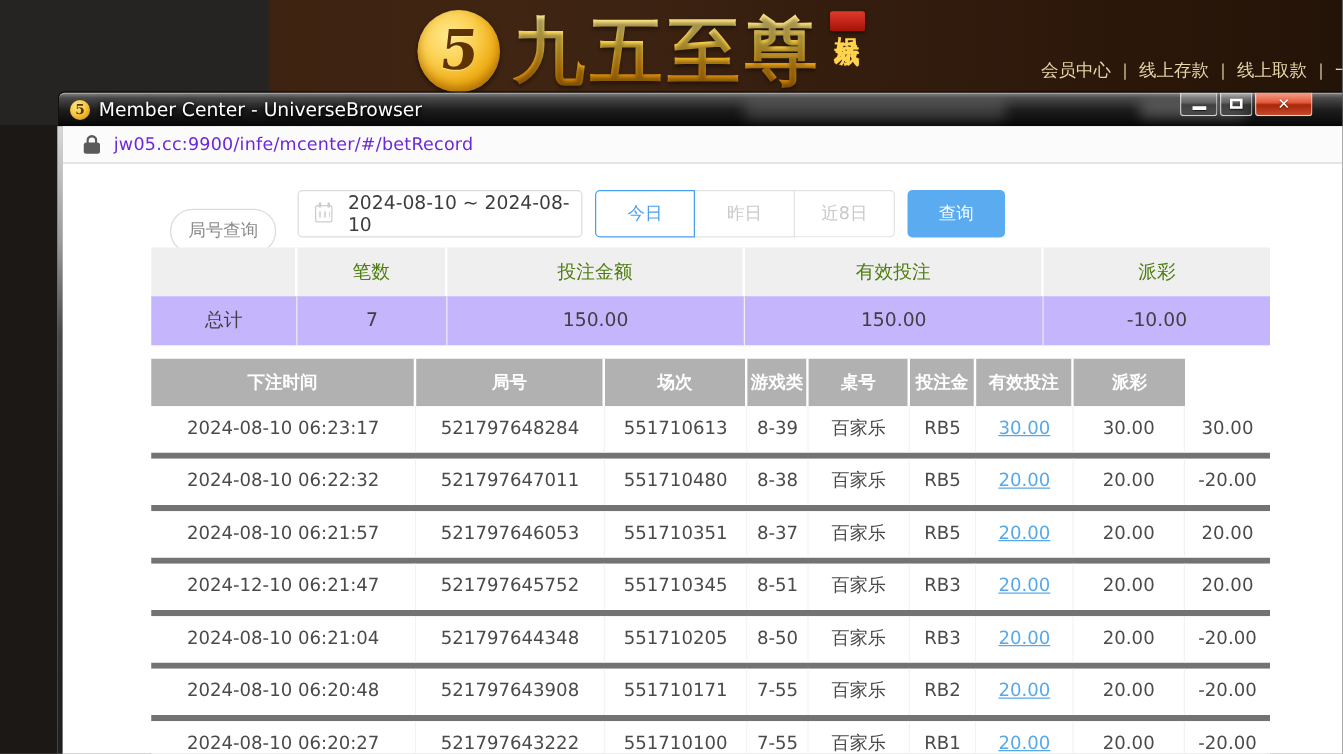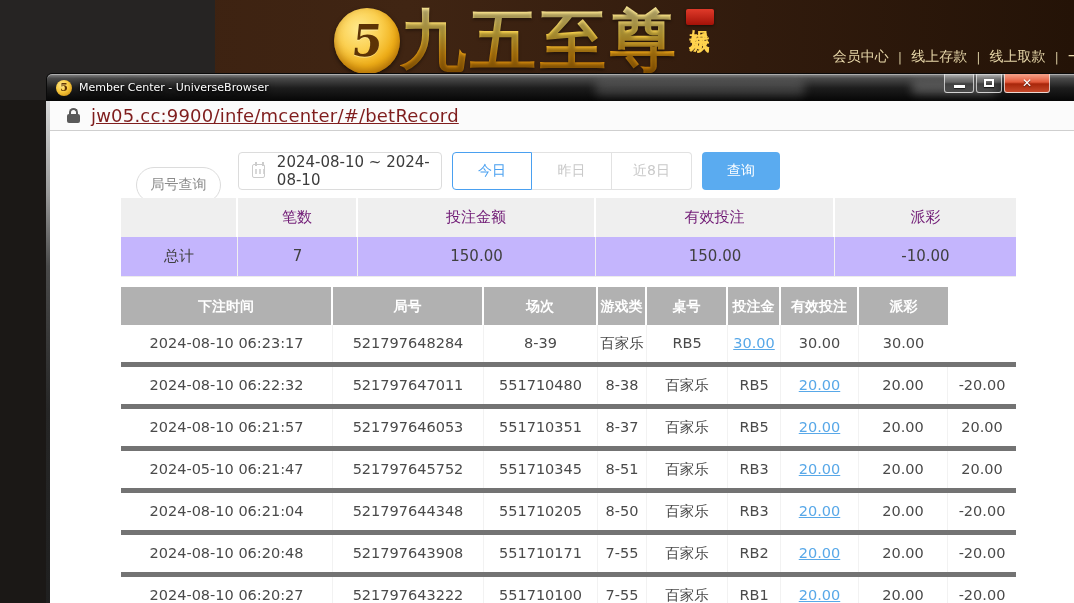--- a/index.html
+++ b/index.html
@@ -11,21 +11,21 @@
   .banner { position:absolute; left:0; top:0; width:1074px; height:100px;
             background:linear-gradient(90deg,#3b2010 0%,#402513 38%,#311b0d 70%,#241307 100%); }
   .banner-dark-left { position:absolute; left:0; top:0; width:215px; height:100px; background:#262423; }
   .logo-wrap { position:absolute; left:334px; top:5px; display:flex; align-items:flex-start; }
   .logo-circle { width:66px; height:66px; border-radius:50%; margin-top:3px;
                  background:radial-gradient(circle at 38% 32%, #ffe98e 0%, #fbd051 35%, #efae17 62%, #c17f05 95%);
                  box-shadow:0 2px 4px rgba(0,0,0,.55), inset 0 -4px 8px rgba(120,60,0,.45);
                  display:flex; align-items:center; justify-content:center; }
   .logo-circle span { font-family:"DejaVu Serif","Liberation Serif",serif; font-size:44px; font-weight:bold;
                       color:#5d3305; transform:skewX(-6deg); line-height:1; text-shadow:0 1px 0 rgba(255,240,170,.6); }
-  .logo-title { font-size:66px; font-weight:bold; letter-spacing:4px; line-height:72px;
+  .logo-title { margin-left:10px; font-size:58px; font-weight:bold; letter-spacing:4px; line-height:72px;
                 background:linear-gradient(180deg,#ffeb96 8%,#fbd34a 40%,#e89d12 68%,#b86e02 95%);
                 -webkit-background-clip:text; background-clip:text; color:transparent;
                 text-shadow:0 2px 3px rgba(0,0,0,.35); white-space:nowrap; }
   .logo-badge { margin-left:6px; margin-top:4px; width:28px; padding:4px 2px 6px 2px;
                 background:linear-gradient(180deg,#e03a2a,#a31208); border-radius:2px;
                 color:#ffd34e; font-size:20px; font-weight:bold; line-height:24px;
                 writing-mode:vertical-rl; text-orientation:upright; letter-spacing:2px;
                 box-shadow:0 1px 3px rgba(0,0,0,.5); }
   .top-nav { position:absolute; right:-8px; top:48px; display:flex; align-items:center; gap:9px;
              color:#e6d6a8; font-size:14px; white-space:nowrap; }
@@ -38,70 +38,70 @@
               background:linear-gradient(180deg,#8a8a8a 0%,#4a4a4a 16%,#1d1d1d 52%,#060606 100%);
               border:1px solid #0a0a0a; border-bottom:none;
               box-shadow:inset 0 1px 0 rgba(255,255,255,.35); display:flex; align-items:center; }
   .smudge { position:absolute; border-radius:6px; filter:blur(5px); }
   .sm1 { left:548px; top:6px; width:210px; height:16px; background:rgba(160,160,160,.28); }
   .sm2 { left:864px; top:8px; width:86px; height:12px; background:rgba(230,230,230,.30); }
   .title-icon { width:16px; height:16px; border-radius:50%; margin:0 7px 0 9px;
                 background:radial-gradient(circle at 38% 32%, #ffe98e 0%, #f7c93e 45%, #c8860a 95%);
                 display:flex; align-items:center; justify-content:center;
                 font-family:"DejaVu Serif","Liberation Serif",serif; font-size:11px; font-weight:bold; color:#5d3305; }
-  .title-text { color:#fff; font-size:11px; text-shadow:0 1px 2px #000, 0 0 6px rgba(0,0,0,.8); }
+  .title-text { color:#fff; font-size:15px; text-shadow:0 1px 2px #000, 0 0 6px rgba(0,0,0,.8); }
   .win-btns { position:absolute; right:37px; top:0; display:flex; }
   .win-btn { height:19px; border:1px solid rgba(235,235,235,.75); border-top:none; border-radius:0 0 3px 3px;
              background:linear-gradient(180deg,rgba(255,255,255,.42) 0%,rgba(150,150,150,.25) 45%,rgba(40,40,40,.45) 55%,rgba(90,90,90,.35) 100%);
              margin-left:2px; display:flex; align-items:center; justify-content:center; }
   .btn-min { width:30px; } .btn-max { width:26px; } 
   .btn-close { width:46px; background:linear-gradient(180deg,#f5a38b 0%,#e3593a 45%,#a8260a 55%,#c6492a 100%); }
   .glyph-min { width:11px; height:3px; background:#fff; margin-top:6px; box-shadow:0 1px 1px rgba(0,0,0,.6); }
   .glyph-max { width:10px; height:8px; border:2px solid #fff; box-shadow:0 1px 1px rgba(0,0,0,.6); }
   .glyph-close { color:#fff; font-size:12px; font-weight:bold; text-shadow:0 1px 1px rgba(0,0,0,.6); }
 
   .win-body { position:relative; height:517px; background:#fff;
               border-left:4px solid #3a3a3a; border-right:4px solid #3a3a3a; }
   .frame-sheen { position:absolute; left:-4px; top:0; width:4px; height:100%; z-index:5;
                  background:linear-gradient(180deg,#d9d9d9 0%,#9a9a9a 18%,#4a4a4a 32%,#262626 60%,#1f1f1f 100%); }
   .urlbar { height:30px; background:#fbfbfb; border-bottom:1px solid #cfcfcf;
             display:flex; align-items:center; padding-left:17px; }
   .lock-icon { width:13px; height:15px; position:relative; margin-right:11px; }
   .lock-icon .shackle { position:absolute; left:2px; top:0; width:9px; height:9px;
                         border:2px solid #5a5a5a; border-bottom:none; border-radius:5px 5px 0 0; }
   .lock-icon .body { position:absolute; left:0; bottom:0; width:13px; height:9px; background:#5a5a5a; border-radius:2px; }
-  .url-text { font-size:18px; color:#7f1d1d; letter-spacing:.2px;text-decoration:underline; }
+  .url-text { font-size:14px; color:#6d28d9; letter-spacing:.2px; }
 
   .content { position:relative; height:486px; background:#fff; overflow:hidden; }
 
   
   .filters { position:absolute; left:71px; top:8px; display:flex; align-items:center; }
   .pill { height:36px; border-radius:18px; background:#fff; font-size:14px;
           display:flex; align-items:center; justify-content:center; cursor:pointer; }
   .pill-active { width:83px; border:1px solid #4aa0f0; color:#3d9af0; font-weight:bold; }
   .pill-idle { width:85px; border:1px solid #dcdcdc; color:#8a8a8a; margin-left:15px;margin-top:28px; }
-  .date-input { margin-left:17px; width:204px; height:38px; border:1px solid #dcdcdc; border-radius:4px;
+  .date-input { margin-left:17px; width:228px; height:38px; border:1px solid #dcdcdc; border-radius:4px;
                 display:flex; align-items:center; padding-left:13px; background:#fff; cursor:pointer; }
   .cal-icon { width:15px; height:14px; border:1px solid #ccc; border-radius:2px; position:relative; margin-right:12px; background:#fff; }
   .cal-icon:before { content:""; position:absolute; left:2px; top:-3px; width:2px; height:4px; background:#ccc; box-shadow:7px 0 0 #ccc; }
   .cal-icon:after { content:""; position:absolute; left:2px; top:4px; width:9px; height:5px;
                     background:repeating-linear-gradient(90deg,#d8d8d8 0 2px,transparent 2px 4px); }
   .date-text { font-size:15px; color:#3c3c3c; }
   .quick-group { margin-left:10px; display:flex; }
   .qbtn { width:80px; height:38px; background:#fff; font-size:14px; display:flex; align-items:center; justify-content:center; cursor:pointer; }
   .q-active { border:1px solid #4aa0f0; color:#4aa0f0; border-radius:4px 0 0 4px; z-index:2; }
   .q-idle { border:1px solid #e2e2e2; border-left:none; color:#c9c9c9; }
   .q-last { border-radius:0 4px 4px 0; }
   .search-btn { margin-left:10px; width:78px; height:38px; background:#5aabf0; border:none; border-radius:4px;
                 color:#fff; font-size:14px; display:flex; align-items:center; justify-content:center; cursor:pointer; }
 
   
   .summary { position:absolute; left:71px; top:67px; width:895px; font-size:15px; }
   .srow { display:grid; grid-template-columns:117px 120px 238px 239px 181px; }
-  .shead .scell { background:#efefef; height:39px; line-height:39px; text-align:center; color:#701a75;
+  .shead .scell { background:#efefef; height:39px; line-height:39px; text-align:center; color:#4d7c0f;
                   border-right:2px solid #fff; }
   .shead .scell:last-child { border-right:none; }
   .sbody { border-bottom:1px solid #ececec; }
   .sbody .scell { height:39px; line-height:39px; text-align:center; color:#404040; background:#c4b5fd;
                   border-right:1px solid #f0f0f0; }
   .sbody .scell:last-child { border-right:none; }
 
   
   .bets { position:absolute; left:71px; top:156px; width:895px; }
   .drow { display:grid; grid-template-columns:212px 151px 114px 49px 81px 53px 78px 89px 68px; }
@@ -213,20 +213,21 @@
             <div class="dcell">游戏类别</div>
             <div class="dcell">桌号</div>
             <div class="dcell">投注金额</div>
             <div class="dcell">有效投注</div>
             <div class="dcell">派彩</div>
           </div>
 
           <div class="drow dbody">
             <div class="dcell">2024-08-10 06:23:17</div>
             <div class="dcell">521797648284</div>
+            <div class="dcell">551710613</div>
             <div class="dcell">8-39</div>
             <div class="dcell">百家乐</div>
             <div class="dcell">RB5</div>
             <div class="dcell"><a class="amt-link">30.00</a></div>
             <div class="dcell">30.00</div>
             <div class="dcell">30.00</div>
           </div>
 
           <div class="drow dbody">
             <div class="dcell">2024-08-10 06:22:32</div>
@@ -246,21 +247,21 @@
             <div class="dcell">551710351</div>
             <div class="dcell">8-37</div>
             <div class="dcell">百家乐</div>
             <div class="dcell">RB5</div>
             <div class="dcell"><a class="amt-link">20.00</a></div>
             <div class="dcell">20.00</div>
             <div class="dcell">20.00</div>
           </div>
 
           <div class="drow dbody">
-            <div class="dcell">2024-05-10 06:21:47</div>
+            <div class="dcell">2024-12-10 06:21:47</div>
             <div class="dcell">521797645752</div>
             <div class="dcell">551710345</div>
             <div class="dcell">8-51</div>
             <div class="dcell">百家乐</div>
             <div class="dcell">RB3</div>
             <div class="dcell"><a class="amt-link">20.00</a></div>
             <div class="dcell">20.00</div>
             <div class="dcell">20.00</div>
           </div>
 

